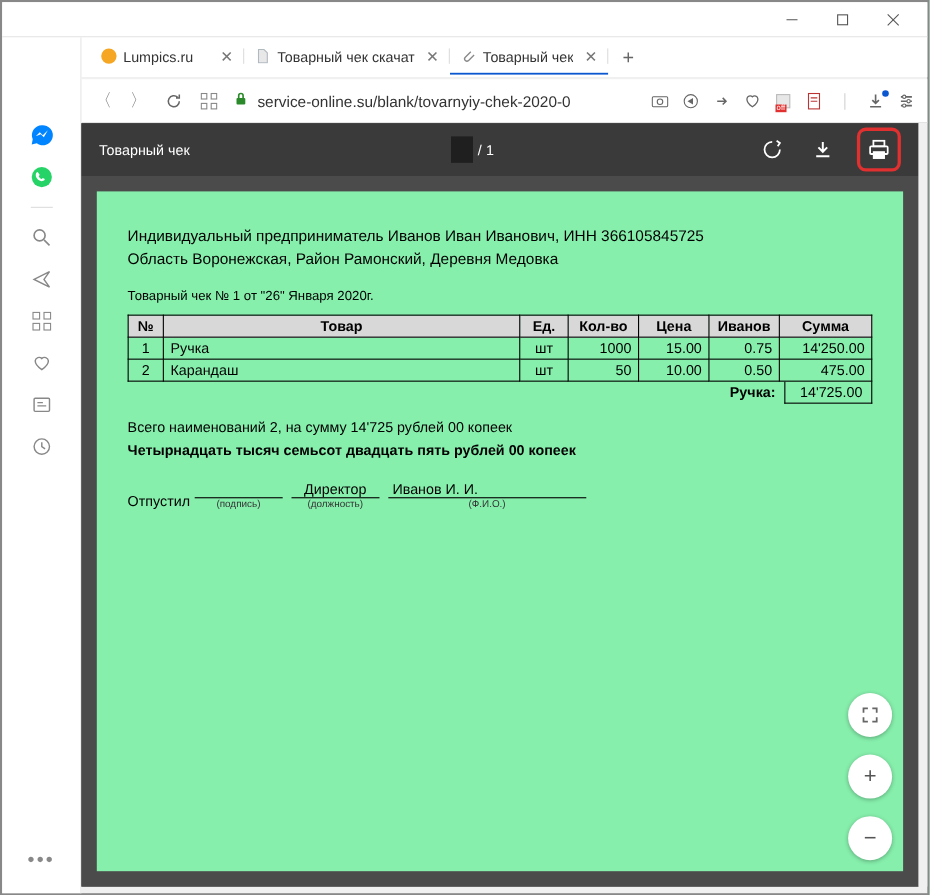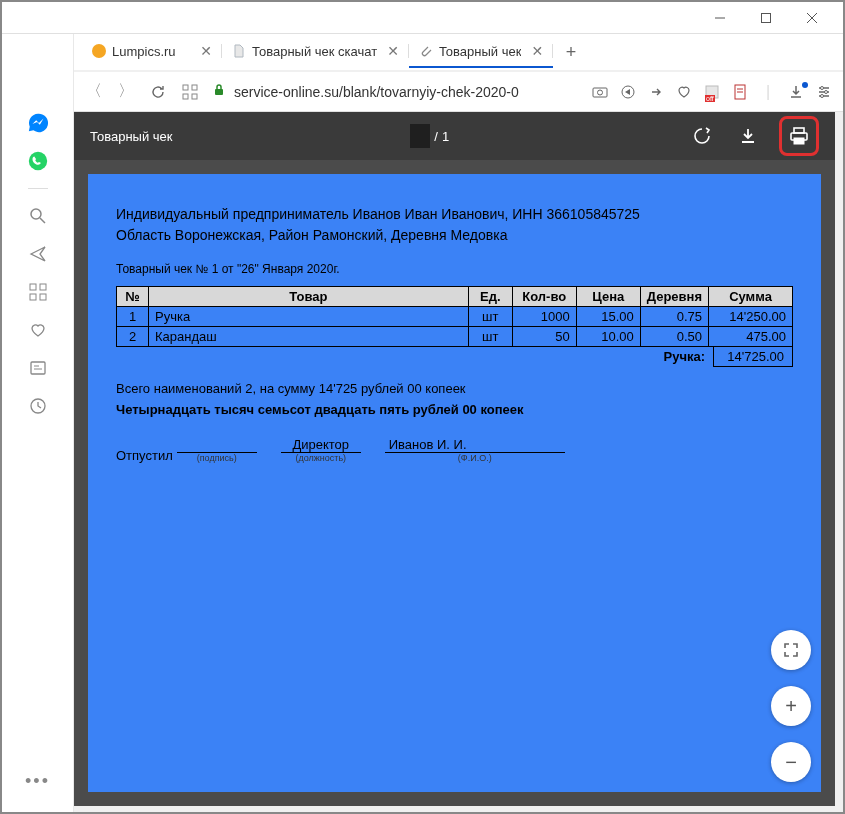--- a/index.html
+++ b/index.html
@@ -43,37 +43,37 @@
 .pdf-viewer { position: absolute; top: 110px; left: 72px; right: 8px; bottom: 6px; background: #4b4b4b; display: flex; flex-direction: column; }
 .pdf-toolbar { height: 48px; background: #3a3a3a; display: flex; align-items: center; padding: 0 16px; color: #fff; font-size: 13px; }
 .pdf-title { flex: 0 0 auto; }
 .pdf-center { flex: 1; display: flex; justify-content: center; align-items: center; gap: 4px; }
 .page-input { width: 20px; height: 24px; background: #1f1f1f; border: none; color: #fff; text-align: center; }
 .pdf-actions { display: flex; gap: 16px; align-items: center; }
 .pdf-action { width: 30px; height: 30px; display:flex; align-items:center; justify-content:center; color: #fff; }
 .print-highlight { border: 3px solid #e03030; border-radius: 8px; padding: 2px; }
 
 .pdf-body { flex: 1; background: #4b4b4b; padding: 14px; overflow: hidden; position: relative; }
-.pdf-page { background: #3b82f6; width: 100%; height: 100%; padding: 30px 28px; font-family: Arial, sans-serif; color: #000; font-size: 13px; position:relative;}
+.pdf-page { background: #86efac; width: 100%; height: 100%; padding: 30px 28px; font-family: Arial, sans-serif; color: #000; font-size: 13px; position:relative;}
 
 .doc-header { font-size: 14px; line-height: 1.5; }
 .doc-title { font-weight: normal; font-size: 12px; margin: 16px 0 10px; }
 
 table.receipt { width: 100%; border-collapse: collapse; font-size: 13px; }
 table.receipt th, table.receipt td { border: 1px solid #000; padding: 2px 6px; }
 table.receipt th { background: #d8d8d8; text-align: center; font-weight: bold; }
 table.receipt td.num { text-align: center; }
 table.receipt td.right { text-align: right; }
 .itogo-row { display:flex; justify-content:flex-end; gap:0; font-size:13px;}
 .itogo-row .lbl { padding:2px 8px; font-weight:bold; }
 .itogo-row .val { border:1px solid #000; border-top:none; padding:2px 8px; font-weight:normal; min-width:80px; text-align:right;}
 
 .summary { margin-top: 14px; font-size: 13px; }
 .amount-words { font-weight: bold; margin-top: 6px; font-size: 13px;}
-.sign-row { display: flex; gap: 24px; margin-top: 20px; font-size: 13px; align-items:flex-end;}
+.sign-row { display: flex; gap: 8px; margin-top: 20px; font-size: 13px; align-items:flex-end;}
 .sign-block { display:flex; flex-direction:column; align-items:center;justify-content:space-between; }
 .sign-line { border-bottom: 1px solid #000; min-width: 80px; text-align:center; padding: 0 4px;}
 .sign-caption { font-size: 9px; color: #333; }
 .otpustil { display:flex; align-items:flex-end; gap:4px;}
 
 
 .zoom-ctrl { position: absolute; right: 24px; bottom: 24px; display: flex; flex-direction: column; gap: 16px; }
 .zoom-btn { width: 40px; height: 40px; border-radius: 50%; background: #fff; box-shadow: 0 1px 4px rgba(0,0,0,.3); display: flex; align-items: center; justify-content: center; color: #555; font-size: 20px; }
 
 .scrollbar-right { position:absolute; top:110px; right:0; bottom:6px; width:8px; background:#f0f0f0;}
@@ -301,21 +301,21 @@
       <div class="doc-title">Товарный чек № 1 от "26" Января 2020г.</div>
 
       <table class="receipt">
         <thead>
           <tr>
             <th style="width:32px">№</th>
             <th>Товар</th>
             <th style="width:44px">Ед.</th>
             <th style="width:64px">Кол-во</th>
             <th style="width:64px">Цена</th>
-            <th style="width:64px">Деревня</th>
+            <th style="width:64px">Иванов</th>
             <th style="width:84px">Сумма</th>
           </tr>
         </thead>
         <tbody>
           <tr>
             <td class="num">1</td>
             <td>Ручка</td>
             <td class="num">шт</td>
             <td class="right">1000</td>
             <td class="right">15.00</td>

